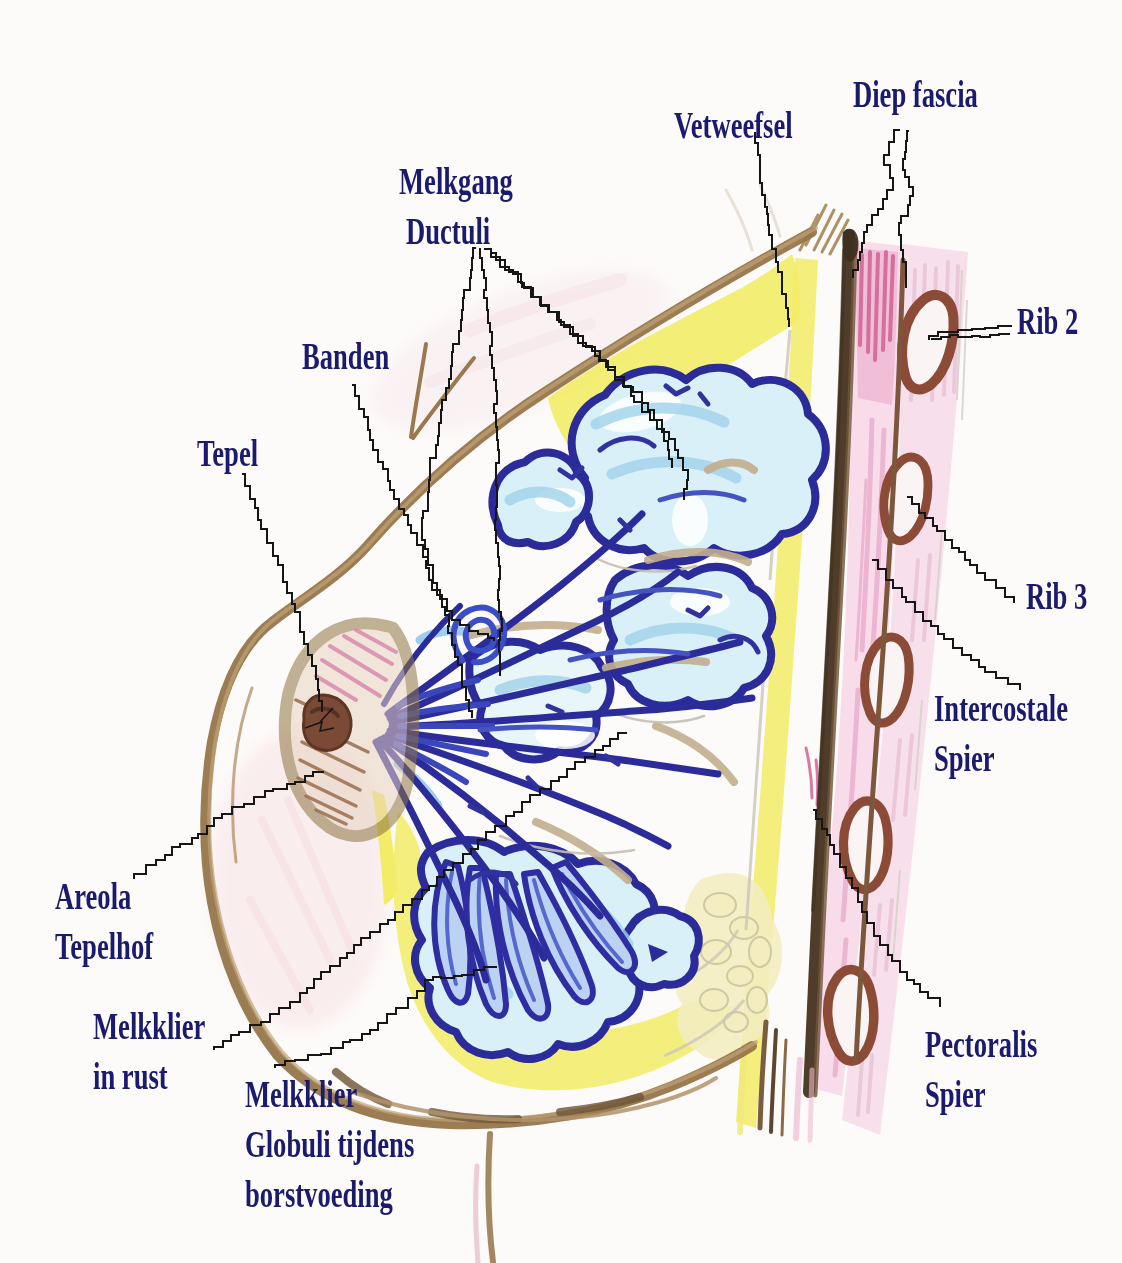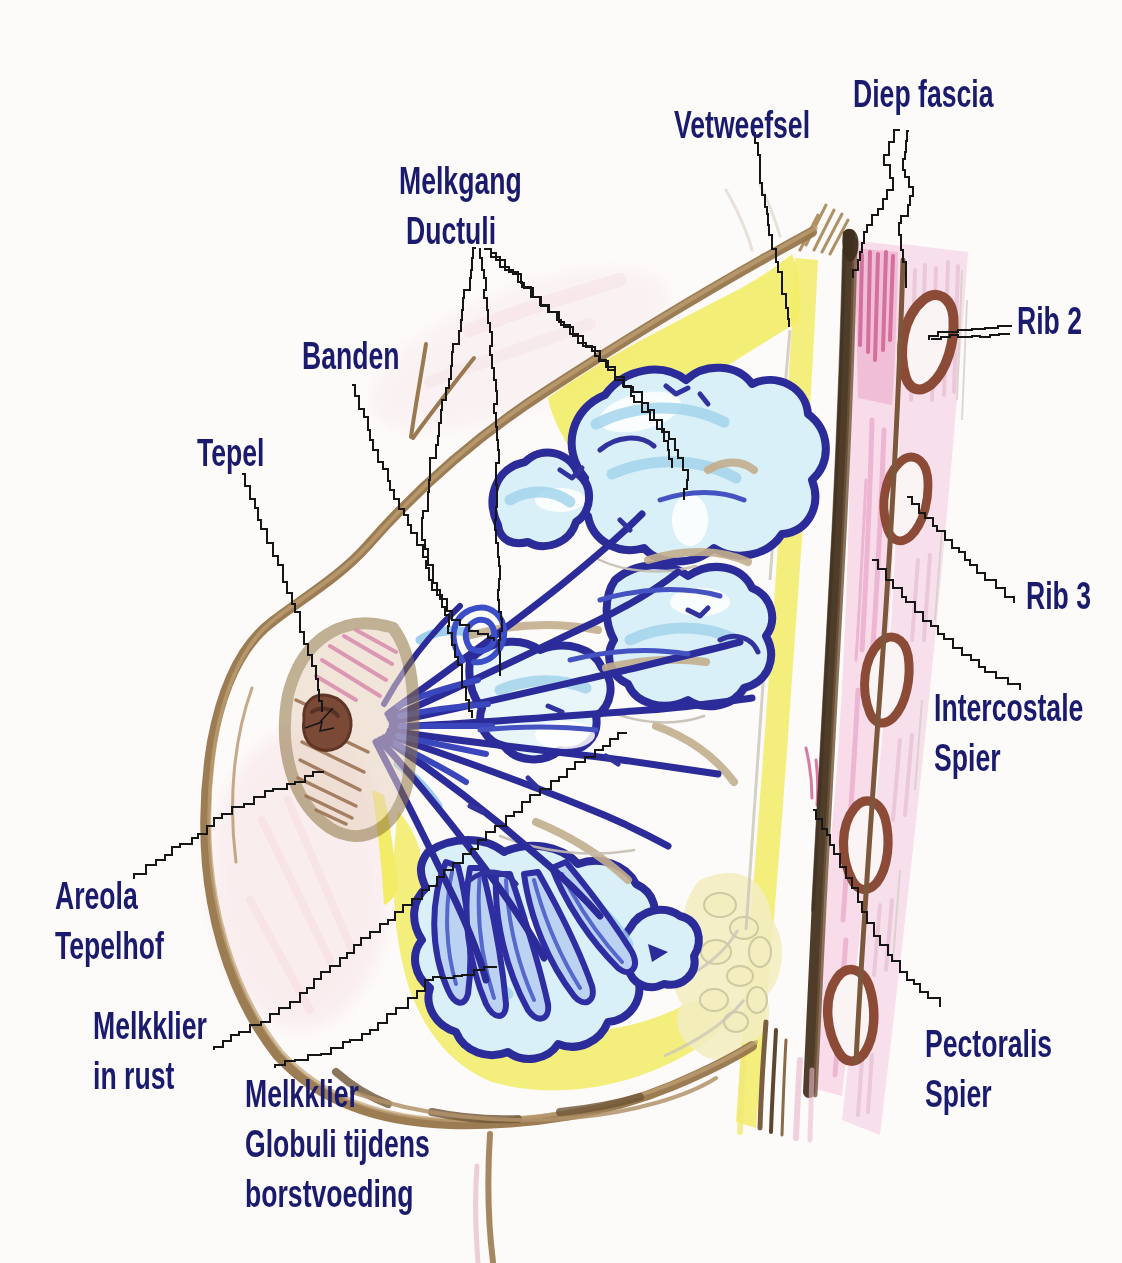--- a/index.html
+++ b/index.html
@@ -1,17 +1,17 @@
 <!DOCTYPE html>
 <html style="--background: #fdfbf9; --label-ink: #1b1b6e; --leader-ink: #161616; --skin: #96754a; --skin-light: #c0a376; --skin-dark: #6e5536; --areola-brown: #9c7354; --areola-pink: #d98fae; --nipple: #7b4a37; --gland-outline: #2b2b9a; --gland-fill: #d9f0f8; --gland-fill-light: #e8f6fa; --gland-shade-cyan: #9fd2ea; --gland-shade-sky: #86c4e8; --gland-dense: #bcd2f2; --gland-royal: #4553c2; --gland-bundle: #3a46bc; --fat-yellow: #f2ec66; --fat-pale: #f3edc0; --fat-pale-edge: #cfc9a2; --muscle-pink-light: #f7e0eb; --muscle-pink: #f9dcea; --muscle-pink-deep: #eeb9d2; --muscle-streak: #e9c6d8; --muscle-streak-dark: #cf5c8e; --rib-brown: #8c4b37; --rib-fill: #faf4f4; --fascia-dark: #4f3d2a; --fascia-mid: #6f5438; --pencil-gray: #c5beb2; --tan-septa: #c3ae8d; --pink-smudge: #f6dde2;"><head>
 <meta charset="utf-8">
 <style>
   html,body{margin:0;padding:0;background:#fff;}
   #stage{position:relative;width:1122px;height:1263px;overflow:hidden;background:var(--background,#fdfbf9);
-         font-family:Liberation Sans, sans-serif;}
+         font-family:Liberation Serif, serif;}
   #art{position:absolute;left:0;top:0;}
   .lbl{position:absolute;font-weight:bold;font-size:38px;line-height:50px;color:var(--label-ink,#1b1b6e);
        transform:scaleX(.70);transform-origin:0 0;white-space:nowrap;letter-spacing:0;}
 </style>
 </head>
 <body>
 
 <div id="stage">
 
 <svg id="art" width="1122" height="1263" viewBox="0 0 1122 1263">

